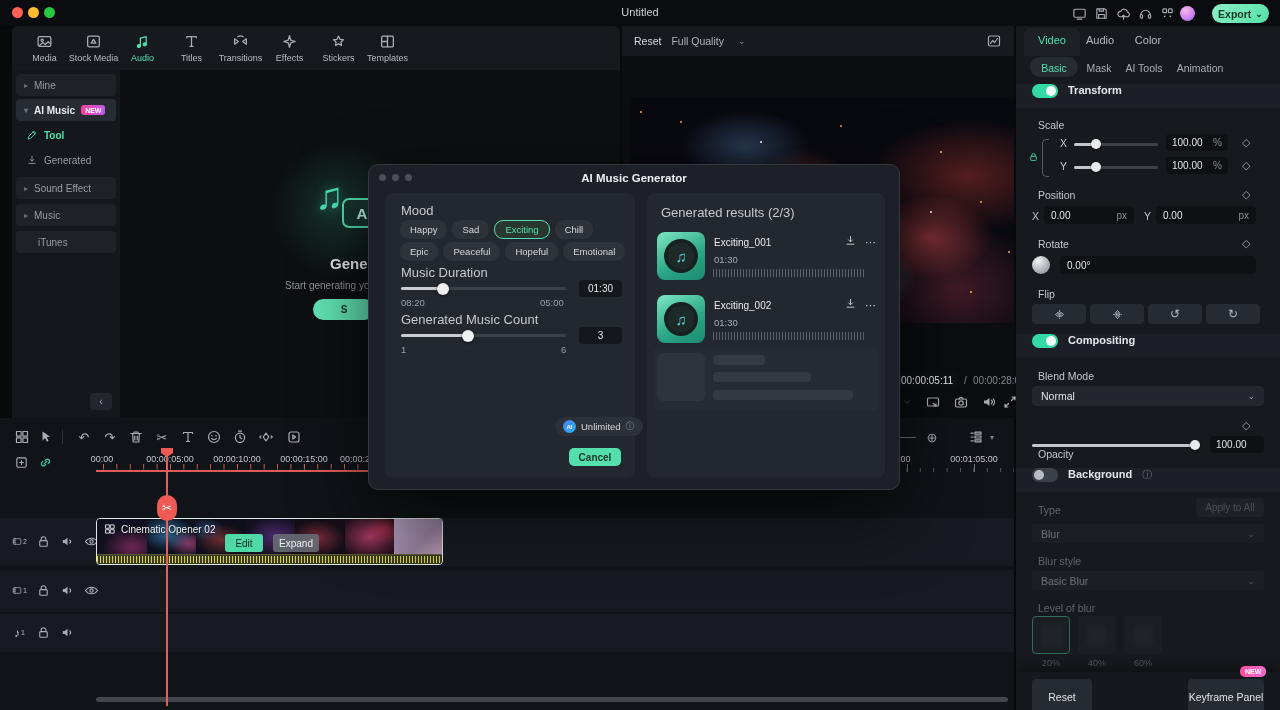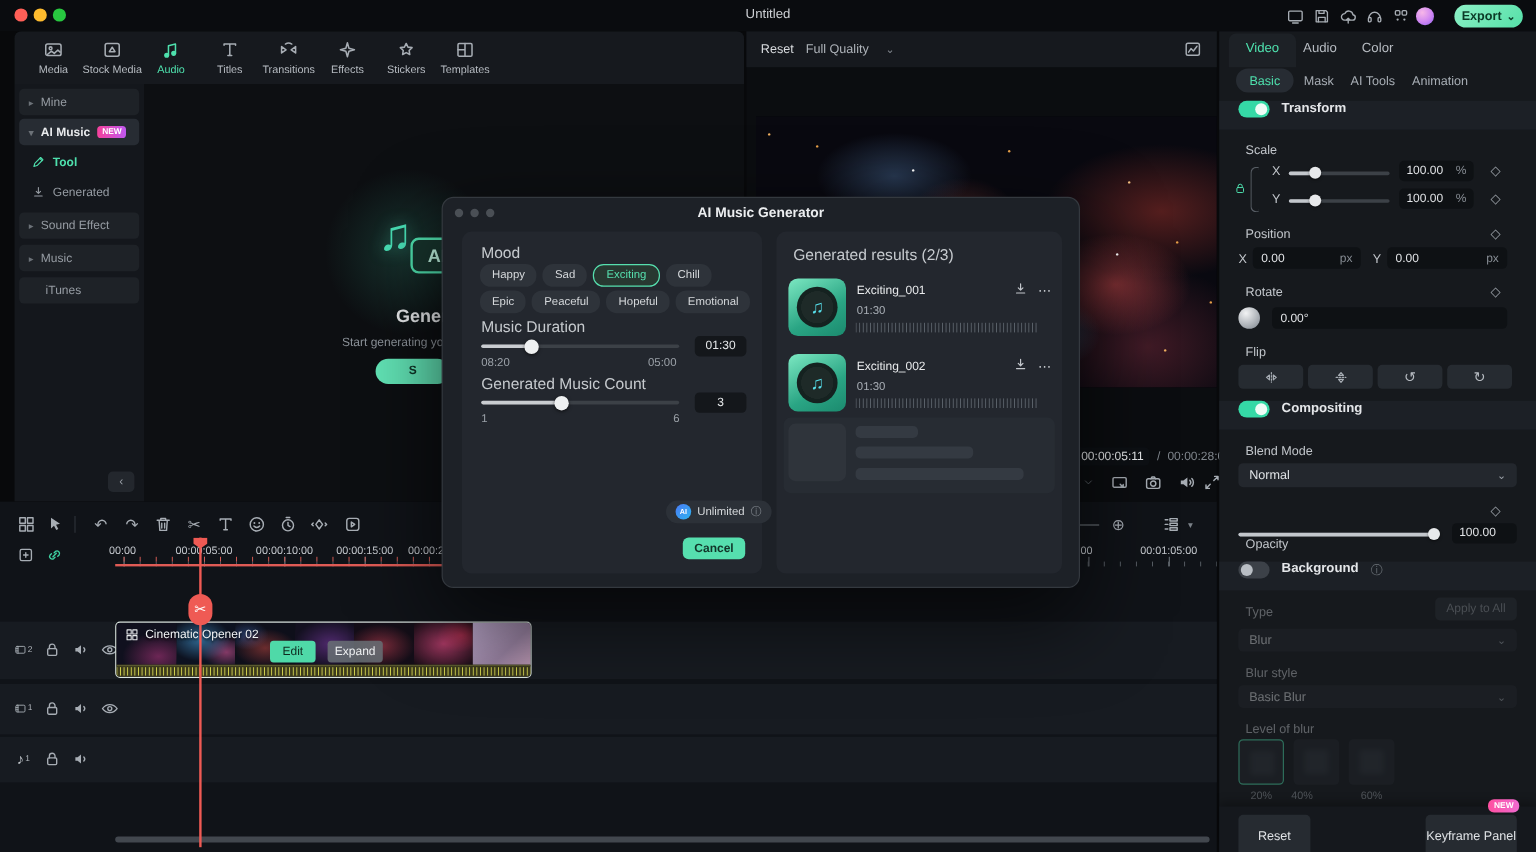--- a/index.html
+++ b/index.html
@@ -530,21 +530,21 @@
       <div class="p blurthumb sel" style="left:16px;top:590px;">
           <div class="inner"></div>
         </div>
       <div class="p blurthumb" style="left:62px;top:590px;">
           <div class="inner"></div>
         </div>
       <div class="p blurthumb" style="left:108px;top:590px;">
           <div class="inner"></div>
         </div>
       <span class="p" style="left:26px;top:632px;color:#9aa0a7;font-size:9px;">20%</span>
-      <span class="p" style="left:60px;top:632px;color:#9aa0a7;font-size:9px;">40%</span>
+      <span class="p" style="left:72px;top:632px;color:#9aa0a7;font-size:9px;">40%</span>
       <span class="p" style="left:118px;top:632px;color:#9aa0a7;font-size:9px;">60%</span>
     </div>
     <div class="p rfoot">
       <div class="p rbtn" style="left:16px;top:7px;width:60px;">Reset</div>
       <div class="p rbtn" style="left:172px;top:7px;width:76px;">Keyframe Panel</div>
     </div>
     <span class="p new-float">NEW</span>
   </div>
 
   <div class="p timeline">

